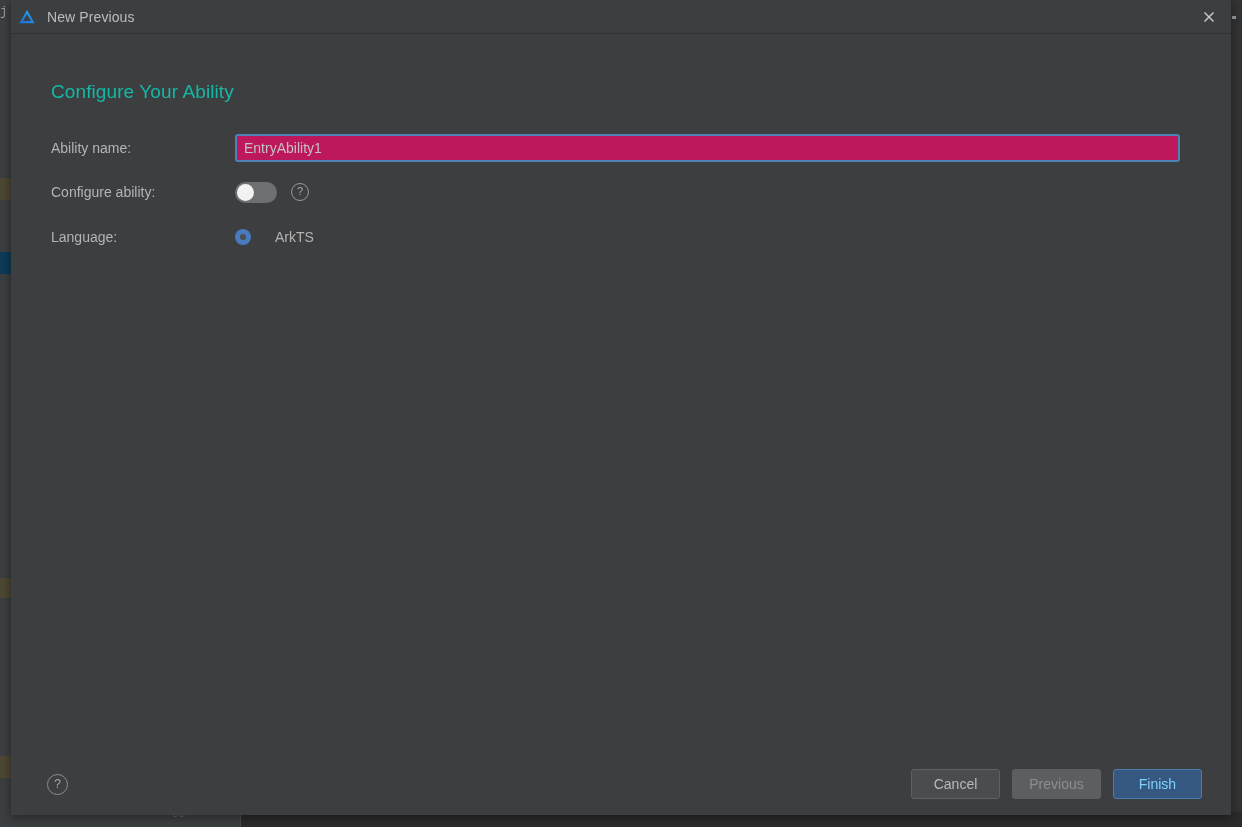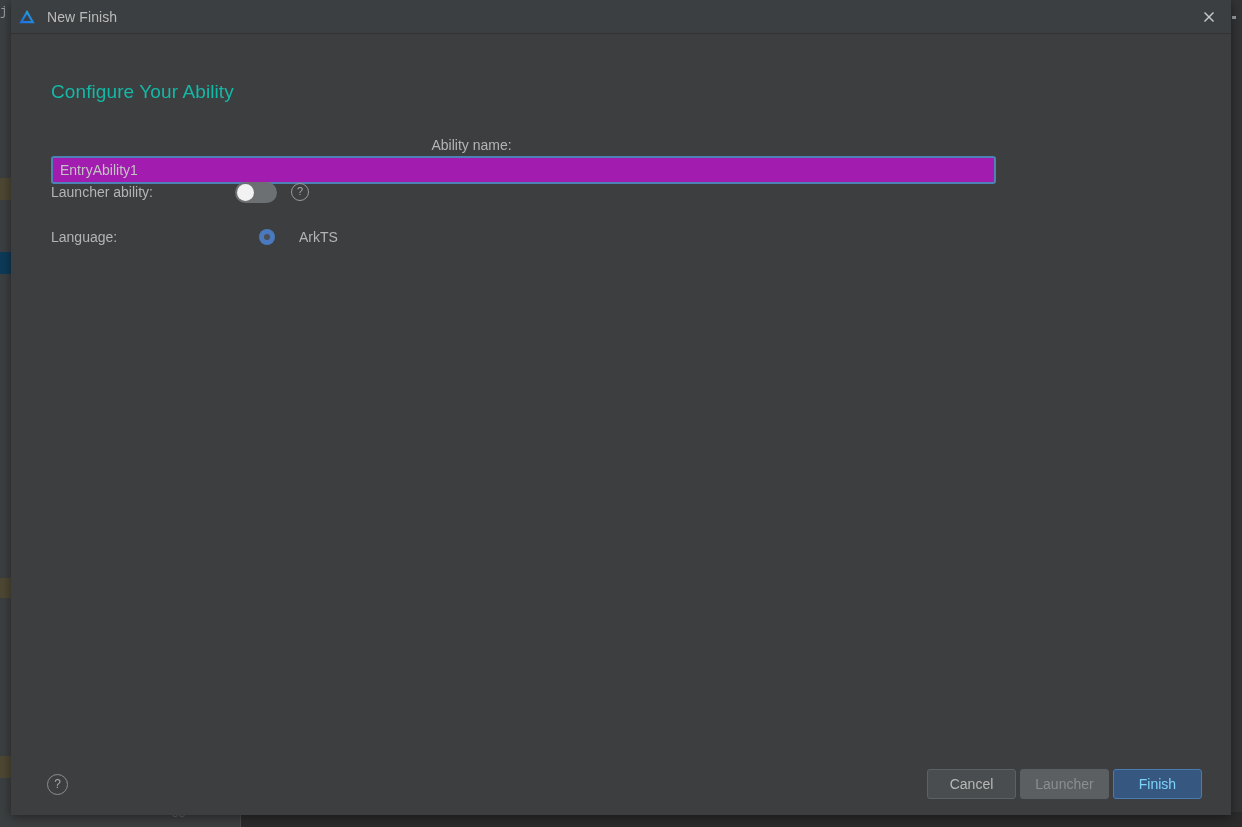--- a/index.html
+++ b/index.html
@@ -154,37 +154,37 @@
     font-weight: normal;
     letter-spacing: 0.1px;
   }
 
   .form-row {
     position: absolute;
     left: 40px;
     display: flex;
     align-items: center;
   }
-  .row-name   { top: 100px; flex-direction: column; }
+  .row-name   { top: 100px; }
   .row-launch { top: 147px; }
-  .row-lang   { top: 192px; gap: 24px; }
+  .row-lang   { top: 192px; }
 
   .field-label {
     width: 184px;
     font-size: 14px;
     color: #b4b4b4;
     flex: 0 0 auto;
     line-height: 22px;
   }
 
   .text-input {
     width: 945px;
     height: 28px;
     box-sizing: border-box;
-    background: #a21caf;
+    background: #be185d;
     border: 2px solid #4e82b5;
     border-radius: 3px;
     color: #c3c3c3;
     font-size: 14px;
     font-family: "Liberation Sans", sans-serif;
     padding: 0 7px;
     outline: none;
   }
 
   .toggle {
@@ -269,21 +269,21 @@
     text-align: center;
     cursor: pointer;
     flex: 0 0 auto;
   }
   .footer-spacer { flex: 1 1 auto; }
 
   .btn {
     height: 30px;
     min-width: 89px;
     padding: 0 14px;
-    margin-left: 4px;
+    margin-left: 12px;
     border-radius: 3px;
     font-size: 14px;
     font-family: "Liberation Sans", sans-serif;
     cursor: pointer;
     box-sizing: border-box;
   }
   .btn-cancel {
     background: #4a4d4f;
     border: 1px solid #5e6163;
     color: #b8b8b8;
@@ -331,59 +331,59 @@
     <svg class="app-icon" viewBox="0 0 24 24">
       <defs>
         <linearGradient id="logoGrad" x1="0" y1="1" x2="1" y2="0">
           <stop offset="0%" stop-color="#1a6ee0"></stop>
           <stop offset="55%" stop-color="#1f8ae0"></stop>
           <stop offset="100%" stop-color="#2fd2e8"></stop>
         </linearGradient>
       </defs>
       <path d="M12 3.6 L21.2 19.4 H2.8 Z M12 8.6 L7.2 16.8 H16.8 Z" fill="url(#logoGrad)" fill-rule="evenodd"></path>
     </svg>
-    <span class="title-text">New Finish</span>
+    <span class="title-text">New Previous</span>
 
     <div class="close-btn">
       <svg width="14" height="14" viewBox="0 0 14 14">
         <line x1="2.5" y1="2.5" x2="11.5" y2="11.5" stroke="#c8c8c8" stroke-width="1.4"></line>
         <line x1="11.5" y1="2.5" x2="2.5" y2="11.5" stroke="#c8c8c8" stroke-width="1.4"></line>
       </svg>
     </div>
   </div>
 
   <div class="dialog-body">
 
     <div class="page-heading">Configure Your Ability</div>
 
     <div class="form-row row-name">
       <span class="field-label">Ability name:</span>
       <input class="text-input" type="text" value="EntryAbility1" style="">
     </div>
 
     <div class="form-row row-launch">
-      <span class="field-label">Launcher ability:</span>
+      <span class="field-label">Configure ability:</span>
       <div class="toggle">
         <div class="knob"></div>
       </div>
       <span class="help-circle">?</span>
     </div>
 
     <div class="form-row row-lang">
       <span class="field-label">Language:</span>
       <div class="radio-group">
         <div class="radio-outer">
           <div class="dot"></div>
         </div>
         <span class="radio-label">ArkTS</span>
       </div>
     </div>
 
     <div class="footer">
       <div class="footer-help">?</div>
       <div class="footer-spacer"></div>
       <button class="btn btn-cancel">Cancel</button>
-      <button class="btn btn-previous">Launcher</button>
+      <button class="btn btn-previous">Previous</button>
       <button class="btn btn-finish">Finish</button>
     </div>
 
   </div>
 </div>
 
 </body></html>

